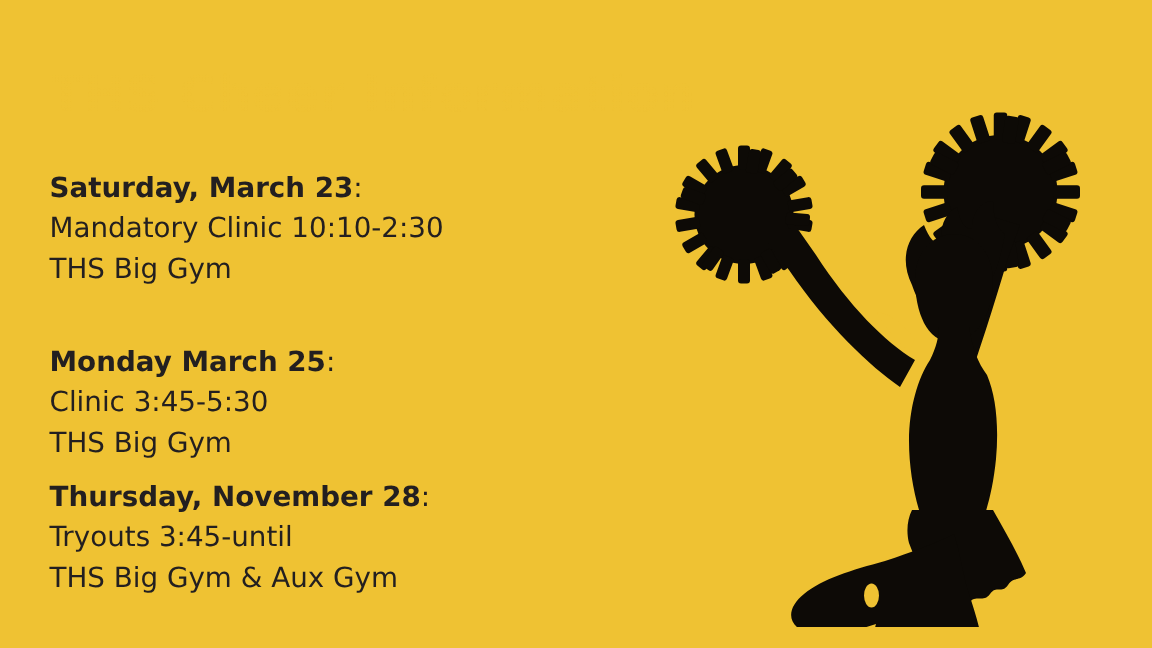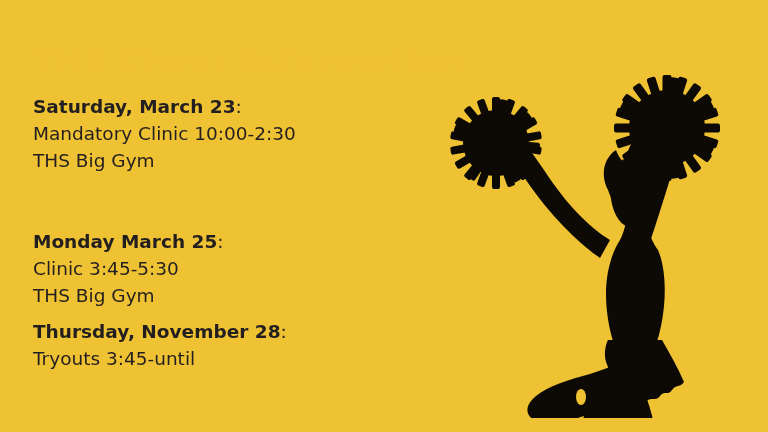--- a/index.html
+++ b/index.html
@@ -62,21 +62,21 @@
   .block .head {
     font-weight: 700;
   }
   .block .head .colon {
     font-weight: 400;
   }
   .block .line {
     font-weight: 400;
   }
 
-  #block-1 { top: 93px; }
+  #block-1 { top: 112px; }
   #block-2 { top: 228px; }
   #block-3 { top: 318px; }
 
   
   #cheer {
     position: absolute;
     left: 440px;
     top: 58px;
     width: 310px;
     height: 360px;
@@ -85,33 +85,34 @@
 </style>
 </head>
 <body>
 
 <div id="poster" style="background: rgb(239, 194, 51);">
 
   <div id="title">THS Cheer Information</div>
 
   <div class="block" id="block-1" style="color: rgb(35, 31, 32);">
     <div class="head"><span>Saturday, March 23</span><span class="colon">:</span></div>
-    <div class="line">Mandatory Clinic 10:00-2:30</div>
+    <div class="line">Mandatory Clinic 10:10-2:30</div>
     <div class="line">THS Big Gym</div>
   </div>
 
   <div class="block" id="block-2" style="color: rgb(35, 31, 32);">
     <div class="head"><span>Monday March 25</span><span class="colon">:</span></div>
     <div class="line">Clinic 3:45-5:30</div>
     <div class="line">THS Big Gym</div>
   </div>
 
   <div class="block" id="block-3" style="color: rgb(35, 31, 32);">
     <div class="head"><span>Thursday, November 28</span><span class="colon">:</span></div>
     <div class="line">Tryouts 3:45-until</div>
+    <div class="line">THS Big Gym &amp; Aux Gym</div>
   </div>
 
   <div id="cheer">
     <svg viewBox="0 0 310 360" xmlns="http://www.w3.org/2000/svg" aria-hidden="true">
       <g fill="#0D0A06">
 
         <g transform="translate(56,85)">
           <circle cx="0" cy="0" r="33"></circle>
           <g>
             <rect x="-4" y="-46" width="8" height="16" rx="2"></rect>

